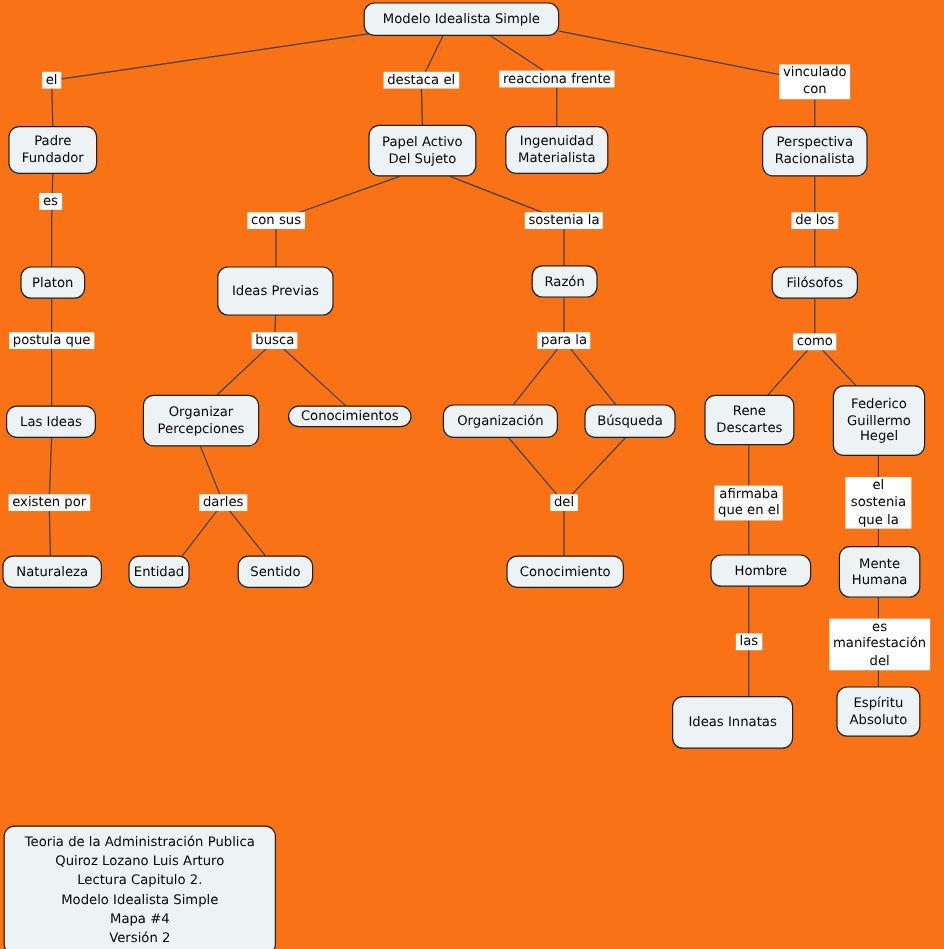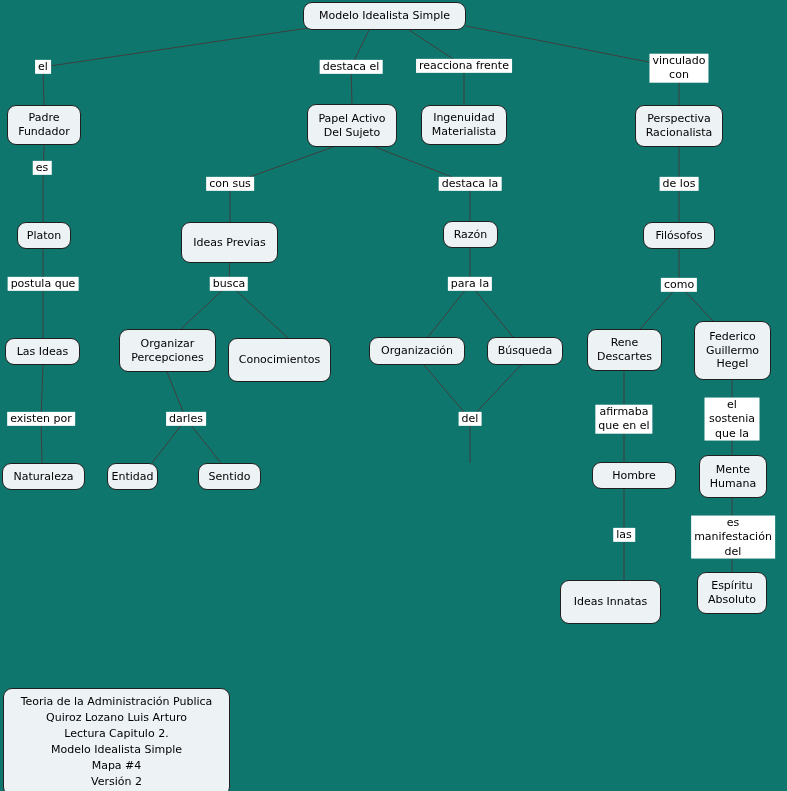--- a/index.html
+++ b/index.html
@@ -1,21 +1,21 @@
 <!DOCTYPE html>
 <html><head>
 <meta charset="utf-8">
 <title>Modelo Idealista Simple</title>
 <style>
   html, body { margin: 0; padding: 0; background: #ffffff; }
   .canvas {
     position: relative;
     width: 787px;
     height: 791px;
-    background: #0f766e;
+    background: #f97316;
     font-family: "DejaVu Sans", "Liberation Sans", sans-serif;
     color: #000000;
     overflow: hidden;
   }
   .edges { position: absolute; left: 0; top: 0; }
   .node {
     position: absolute;
     display: flex;
     align-items: center;
     justify-content: center;
@@ -116,46 +116,47 @@
 Racionalista</div>
   <div class="node" style="left:421px;top:105px;width:86px;height:40px">Ingenuidad
 Materialista</div>
   <div class="node" style="left:17px;top:222px;width:54px;height:27px">Platon</div>
   <div class="node" style="left:181px;top:222px;width:97px;height:41px">Ideas Previas</div>
   <div class="node" style="left:443px;top:221px;width:55px;height:27px">Razón</div>
   <div class="node" style="left:643px;top:222px;width:72px;height:27px">Filósofos</div>
   <div class="node" style="left:5px;top:338px;width:75px;height:27px">Las Ideas</div>
   <div class="node" style="left:119px;top:329px;width:97px;height:43px">Organizar
 Percepciones</div>
-  <div class="node" style="left:228px;top:338px;width:103px;height:44px">Conocimientos</div>
+  <div class="node" style="left:240px;top:338px;width:103px;height:18px">Conocimientos</div>
   <div class="node" style="left:369px;top:337px;width:96px;height:28px">Organización</div>
   <div class="node" style="left:487px;top:337px;width:76px;height:28px">Búsqueda</div>
   <div class="node" style="left:694px;top:321px;width:77px;height:59px">Federico
 Guillermo
 Hegel</div>
   <div class="node" style="left:587px;top:329px;width:75px;height:42px">Rene
 Descartes</div>
   <div class="node" style="left:2px;top:463px;width:83px;height:27px">Naturaleza</div>
   <div class="node" style="left:107px;top:463px;width:51px;height:27px">Entidad</div>
   <div class="node" style="left:198px;top:463px;width:63px;height:27px">Sentido</div>
+  <div class="node" style="left:422px;top:463px;width:98px;height:27px">Conocimiento</div>
   <div class="node" style="left:592px;top:462px;width:84px;height:27px">Hombre</div>
   <div class="node" style="left:699px;top:455px;width:68px;height:43px">Mente
 Humana</div>
   <div class="node" style="left:560px;top:580px;width:101px;height:44px">Ideas Innatas</div>
   <div class="node" style="left:697px;top:572px;width:70px;height:42px">Espíritu
 Absoluto</div>
 
   <div class="link-label" style="left:43px;top:67px">el</div>
   <div class="link-label" style="left:351px;top:67px">destaca el</div>
   <div class="link-label" style="left:464px;top:66px">reacciona frente</div>
   <div class="link-label" style="left:679px;top:68px">vinculado
 con</div>
   <div class="link-label" style="left:42px;top:168px">es</div>
   <div class="link-label" style="left:230px;top:184px">con sus</div>
-  <div class="link-label" style="left:470px;top:184px">destaca la</div>
+  <div class="link-label" style="left:470px;top:184px">sostenia la</div>
   <div class="link-label" style="left:679px;top:184px">de los</div>
   <div class="link-label" style="left:43px;top:284px">postula que</div>
   <div class="link-label" style="left:229px;top:284px">busca</div>
   <div class="link-label" style="left:470px;top:284px">para la</div>
   <div class="link-label" style="left:679px;top:285px">como</div>
   <div class="link-label" style="left:41px;top:419px">existen por</div>
   <div class="link-label" style="left:186px;top:419px">darles</div>
   <div class="link-label" style="left:470px;top:419px">del</div>
   <div class="link-label" style="left:624px;top:419px">afirmaba
 que en el</div>

